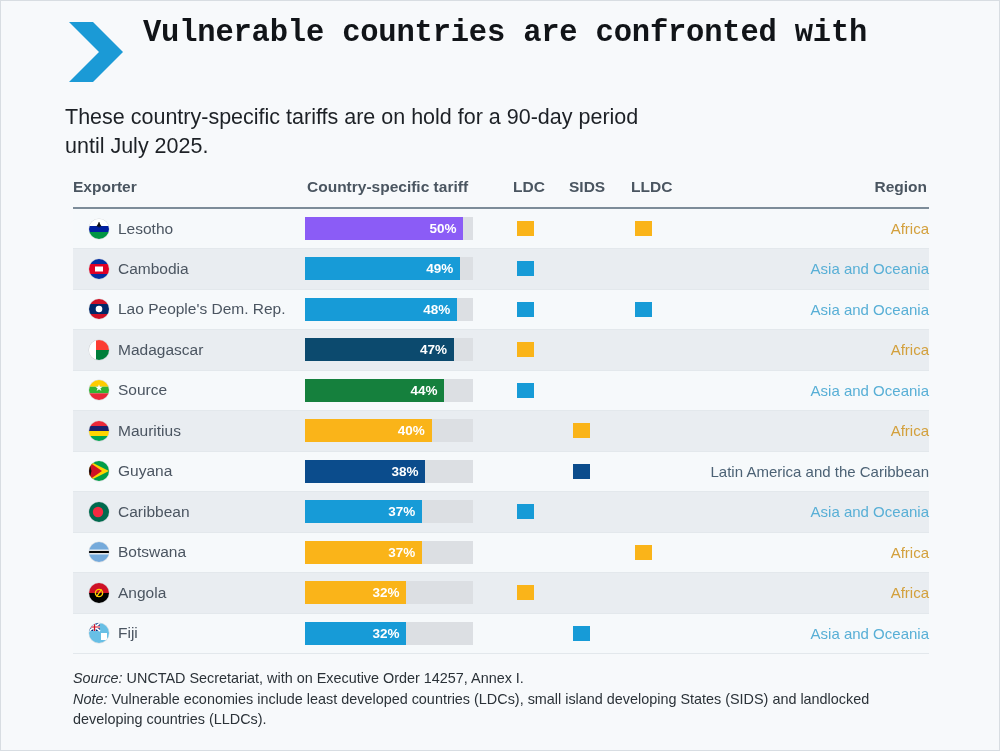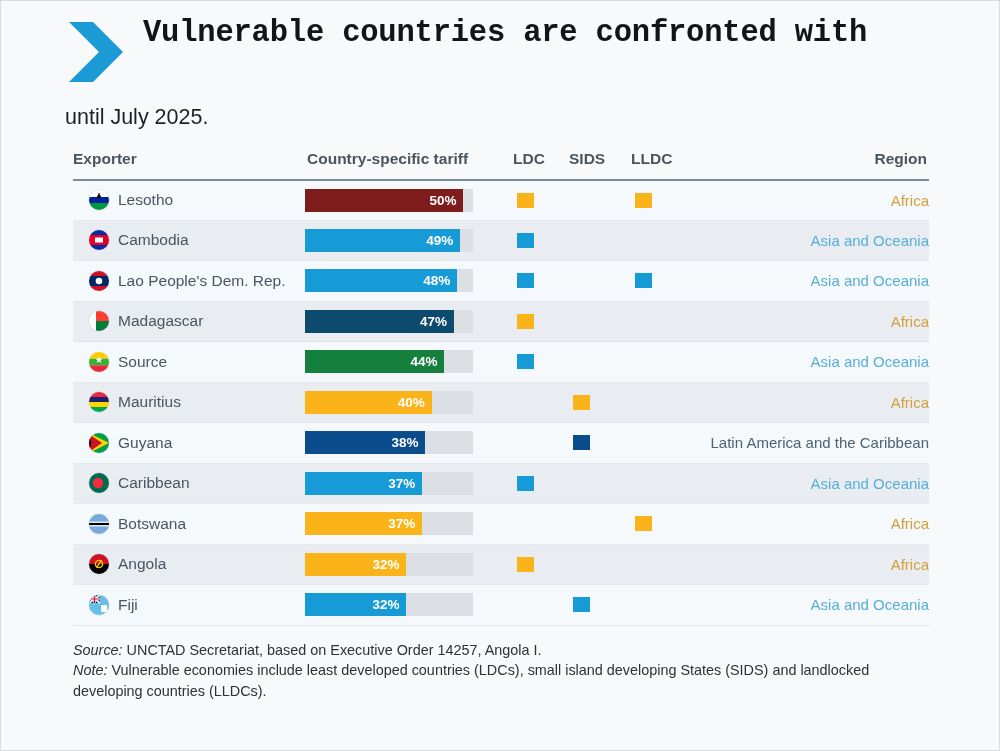--- a/index.html
+++ b/index.html
@@ -177,20 +177,21 @@
       <svg viewBox="0 0 66 70" width="66" height="70" aria-hidden="true">
         <polygon points="6,5 30,5 60,35 30,65 6,65 36,35" fill="#1B9AD6"></polygon>
       </svg>
     </div>
     <h1 class="title">
       <span class="ln">Vulnerable countries are confronted with</span>
     </h1>
   </div>
 
   <div class="subtitle">
+    <span class="ln">These country-specific tariffs are on hold for a 90-day period</span>
     <span class="ln">until July 2025.</span>
   </div>
 
   <div class="table-wrap">
     <table class="tbl">
       <colgroup>
         <col class="c-exporter">
           <col class="c-tariff">
           <col class="c-ldc">
         <col class="c-sids">
@@ -218,21 +219,21 @@
                     <rect y="13" width="20" height="7" fill="#009543"></rect>
                     <path d="M10 3.2 L12.6 7.6 L7.4 7.6 Z" fill="#111"></path>
                     <rect x="9.6" y="3" width="0.9" height="5.6" fill="#111"></rect>
                   </svg>
                 </span>
                 <span class="ctry-name">Lesotho</span>
               </div>
             </td>
             <td class="bar-cell">
               <div class="track">
-                <div class="fill" style="width:94.34%;background:#7f1d1d;">
+                <div class="fill" style="width:94.34%;background:#8b5cf6;">
                   <span class="val">50%</span>
                 </div>
               </div>
             </td>
             <td>
               <span class="marker" style="background: rgb(250, 180, 25);"></span>
             </td>
             <td>
               <span class="marker blank"></span>
             </td>
@@ -559,20 +560,20 @@
               <span class="marker blank"></span>
             </td>
             <td class="region" style="color: rgb(88, 175, 214);">Asia and Oceania</td>
           </tr>
         </tbody>
     </table>
   </div>
 
   <div class="notes">
     <p>
-      <span class="lbl">Source:</span><span> UNCTAD Secretariat, based on Executive Order 14257, Angola I.</span>
+      <span class="lbl">Source:</span><span> UNCTAD Secretariat, with on Executive Order 14257, Annex I.</span>
     </p>
     <p>
       <span class="lbl">Note:</span><span> Vulnerable economies include least developed countries (LDCs), small island developing States (SIDS) and landlocked developing countries (LLDCs).</span>
     </p>
   </div>
 
 </div>
 
 </body></html>

